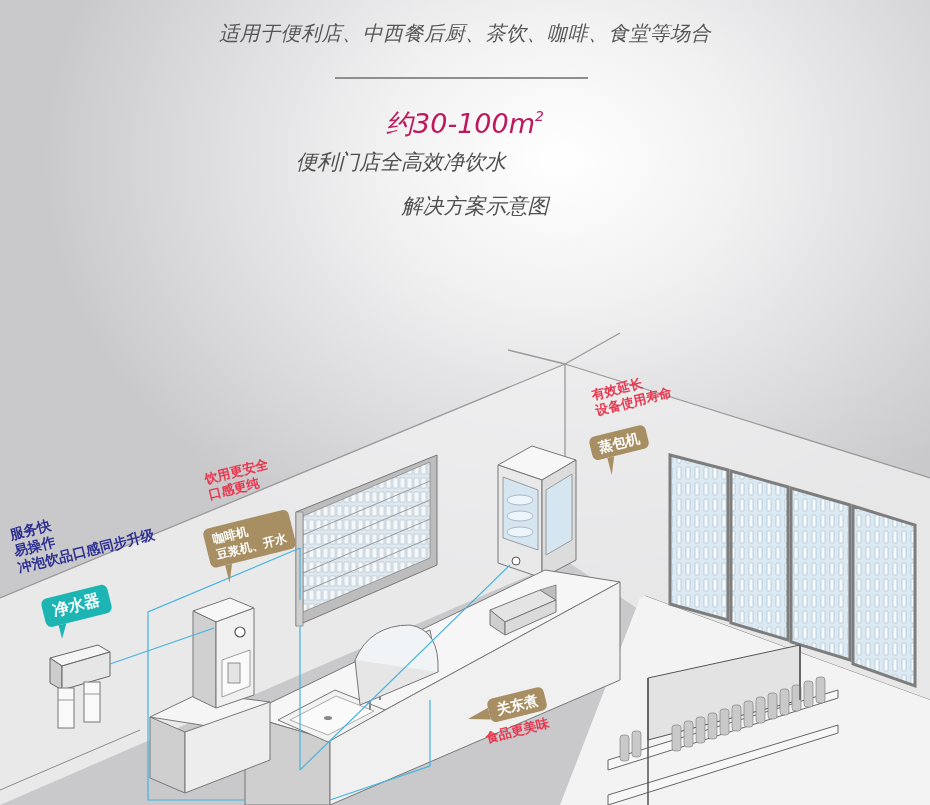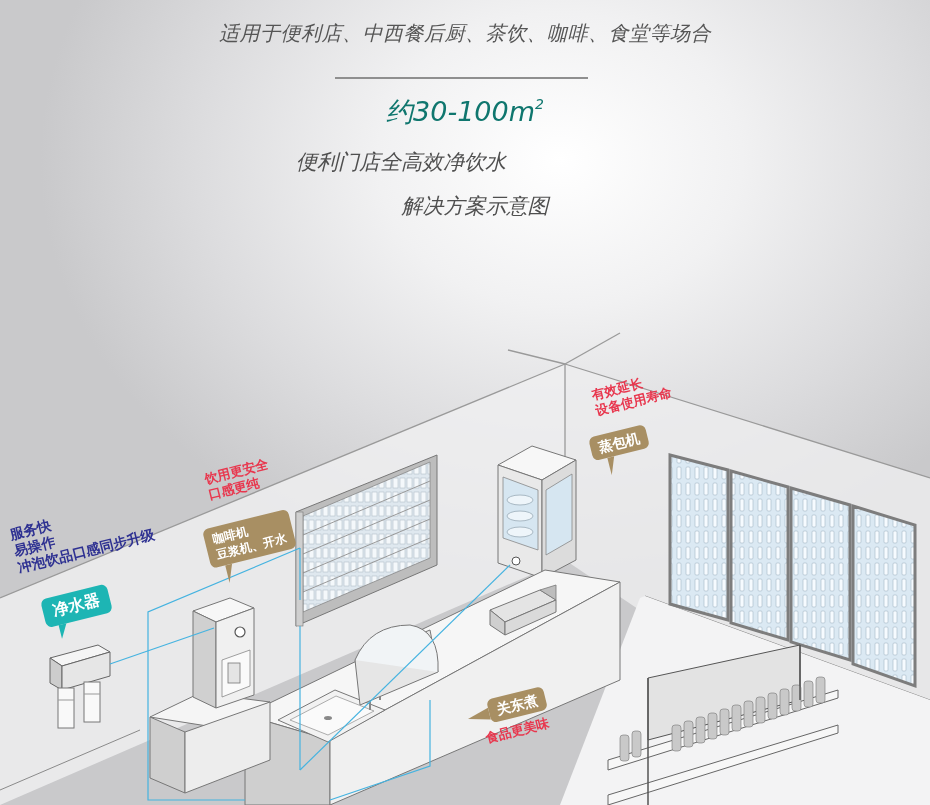--- a/index.html
+++ b/index.html
@@ -5,21 +5,21 @@
   * { margin: 0; padding: 0; box-sizing: border-box; }
   html, body { width: 930px; height: 805px; overflow: hidden; }
   body {
     font-family: "DejaVu Sans", "Liberation Sans", sans-serif;
     position: relative;
     background: radial-gradient(ellipse 520px 420px at 560px 160px, #ffffff 0%, #f1f1f2 35%, #dcdcde 70%, #c9c9cb 100%);
   }
   .header { position: absolute; left: 0; top: 0; width: 930px; height: 240px; text-align: center; color: #4a4a4a; font-style: italic; }
   .subtitle { position: absolute; top: 20px; left: 0; width: 930px; font-size: 20px; letter-spacing: 0.5px; color: #555; }
   .divider { position: absolute; top: 77px; left: 335px; width: 253px; height: 2px; background: #8f8f8f; }
-  .area { position: absolute; top: 94px; left: 0; width: 930px; font-size: 27px; color: #0f766e; }
+  .area { position: absolute; top: 106px; left: 0; width: 930px; font-size: 27px; color: #be185d; }
   .area sup { font-size: 14px; vertical-align: 12px; }
   .title1 { position: absolute; top: 148px; left: 0; width: 802px; font-size: 21px; color: #4f4f4f; }
   .title2 { position: absolute; top: 192px; left: 0; width: 930px; font-size: 21px; color: #4f4f4f; padding-left: 20px; }
   svg.scene { position: absolute; left: 0; top: 0; }
   .label-blue { position: absolute; color: #2e3192; font-size: 14px; font-weight: bold; line-height: 17px; transform: rotate(-14deg); transform-origin: left top; }
   .label-red { position: absolute; color: #e8374e; font-size: 13px; font-weight: bold; line-height: 16px; transform: rotate(-14deg); transform-origin: left top; white-space: nowrap; }
   .bubble { position: absolute; color: #fff; font-weight: bold; border-radius: 6px; transform: rotate(-14deg); transform-origin: left top; white-space: nowrap; }
   .bubble.teal { background: #1db5b4; font-size: 16px; padding: 4px 10px; }
   .bubble.gold { background: #a88f63; font-size: 12px; padding: 4px 8px; line-height: 16px; }
   .bubble::after { content: ""; position: absolute; border-style: solid; }

